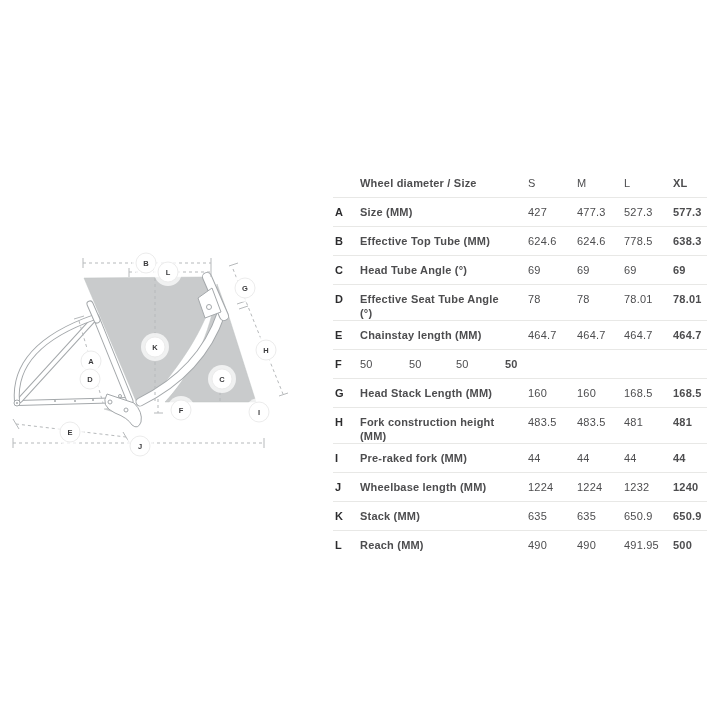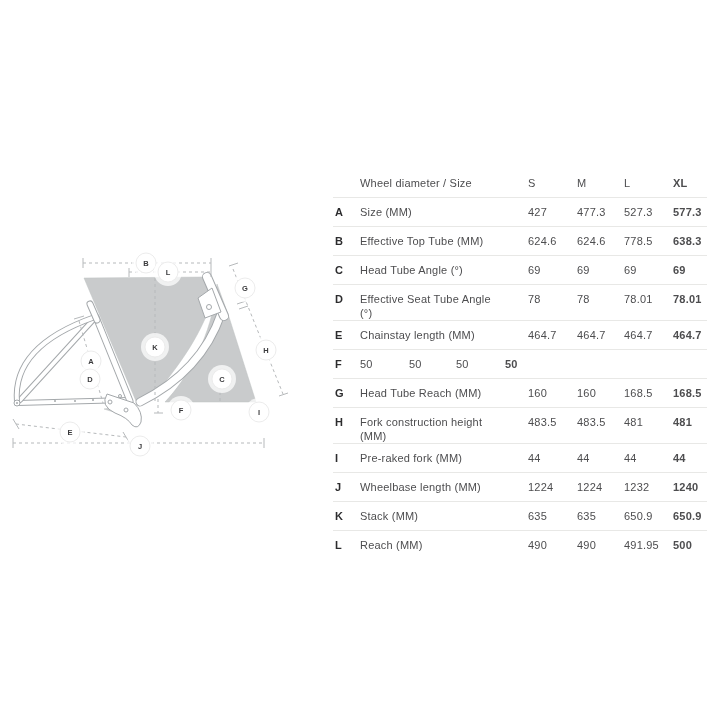--- a/index.html
+++ b/index.html
@@ -20,21 +20,21 @@
   .marker-halo{fill:rgba(255,255,255,0.72);}
   .marker-disc{fill:#ffffff;stroke:#ececec;stroke-width:1;}
   .marker-letter{font-family:"Liberation Sans",sans-serif;font-size:7.5px;font-weight:700;fill:#3a3a3c;text-anchor:middle;}
   
   .spec-table{position:absolute;left:333px;top:170px;width:374px;font-size:11px;color:#4d4d4f;letter-spacing:.2px;}
   .t-row{display:flex;align-items:flex-start;min-height:29px;box-sizing:border-box;border-bottom:1px solid #e8e8e6;padding-top:7px;line-height:14px;}
   .t-row.header{min-height:28px;padding-top:6px;}
   .t-row.tall{min-height:36px;}
   .t-row.last{border-bottom:none;}
   .c-letter{width:27px;flex:0 0 27px;font-weight:700;color:#2c2c2e;padding-left:2px;box-sizing:border-box;}
-  .c-label{width:168px;flex:0 0 168px;padding-right:24px;box-sizing:border-box;}
+  .c-label{width:168px;flex:0 0 168px;padding-right:24px;box-sizing:border-box;font-weight:bold;}
   .c-s{width:49px;flex:0 0 49px;}
   .c-m{width:47px;flex:0 0 47px;}
   .c-l{width:49px;flex:0 0 49px;}
   .c-xl{width:34px;flex:0 0 34px;font-weight:bold;}
 </style>
 </head>
 <body>
 
 <svg class="diagram" viewBox="0 0 300 220" width="300" height="220" xmlns="http://www.w3.org/2000/svg">
 
@@ -203,21 +203,21 @@
       </div>
       <div class="t-row">
         <div class="c-letter">F</div>
         <div class="c-s">50</div>
         <div class="c-m">50</div>
         <div class="c-l">50</div>
         <div class="c-xl">50</div>
       </div>
       <div class="t-row">
         <div class="c-letter">G</div>
-        <div class="c-label">Head Tube Reach (MM)</div>
+        <div class="c-label">Head Stack Length (MM)</div>
         <div class="c-s">160</div>
         <div class="c-m">160</div>
         <div class="c-l">168.5</div>
         <div class="c-xl">168.5</div>
       </div>
       <div class="t-row tall">
         <div class="c-letter">H</div>
         <div class="c-label">Fork construction height (MM)</div>
         <div class="c-s">483.5</div>
         <div class="c-m">483.5</div>

